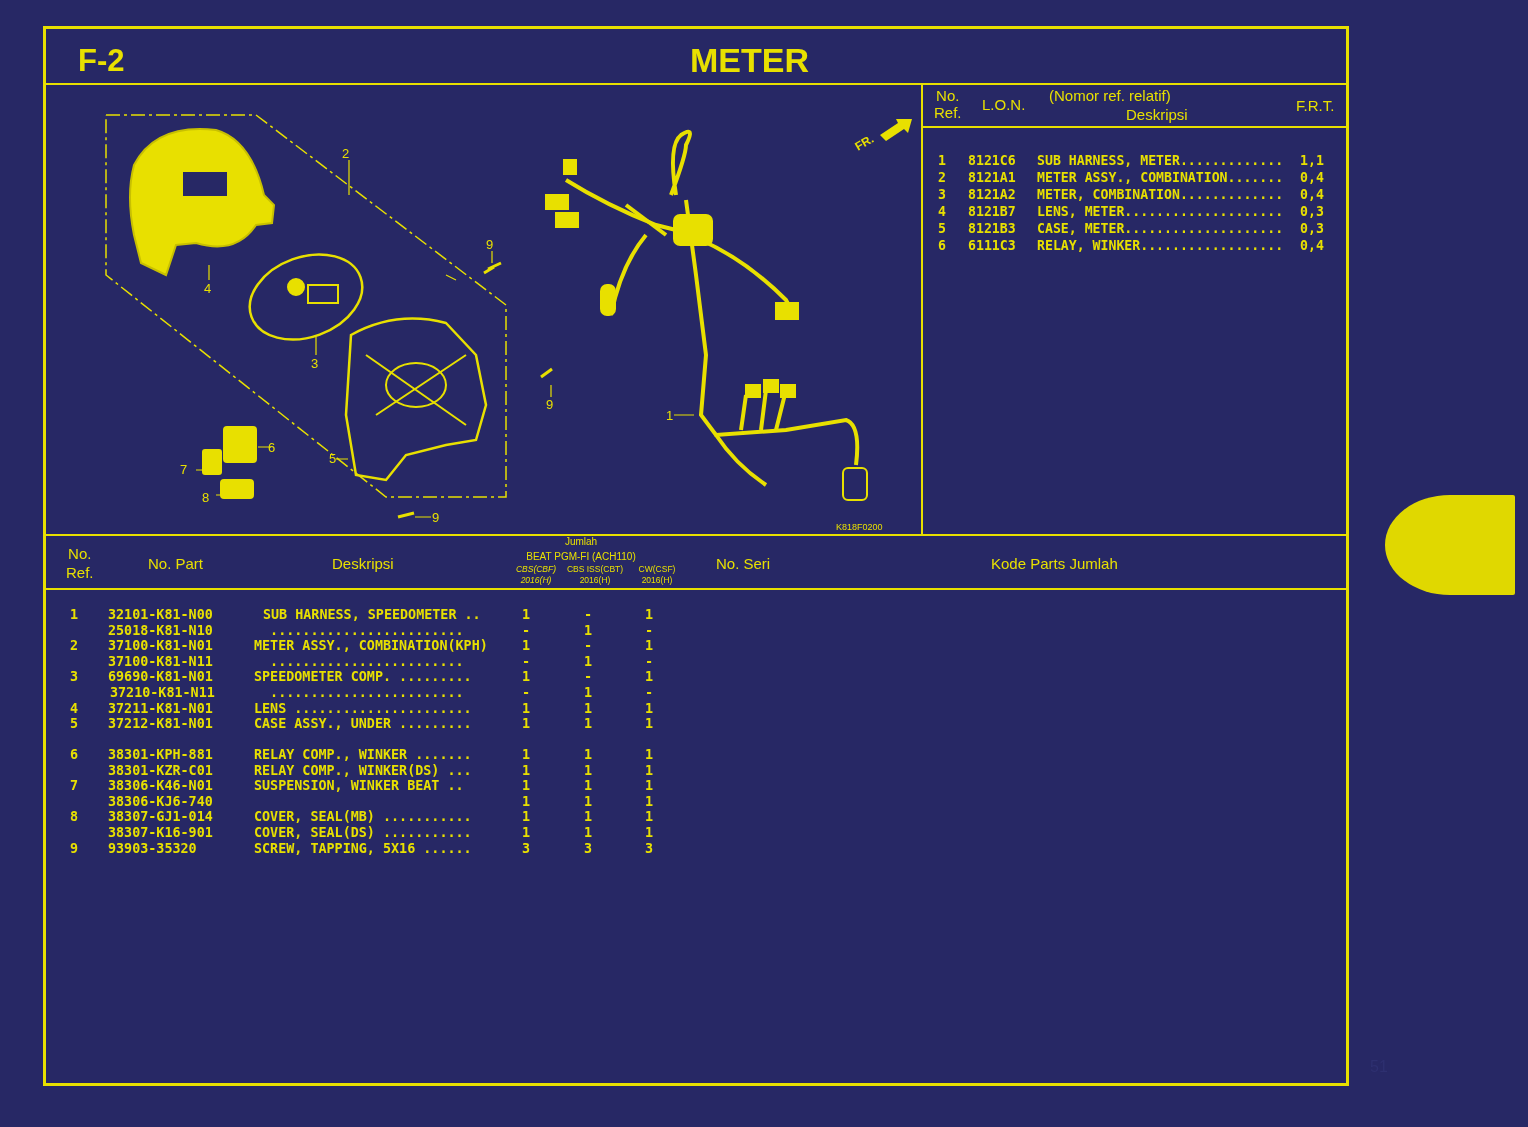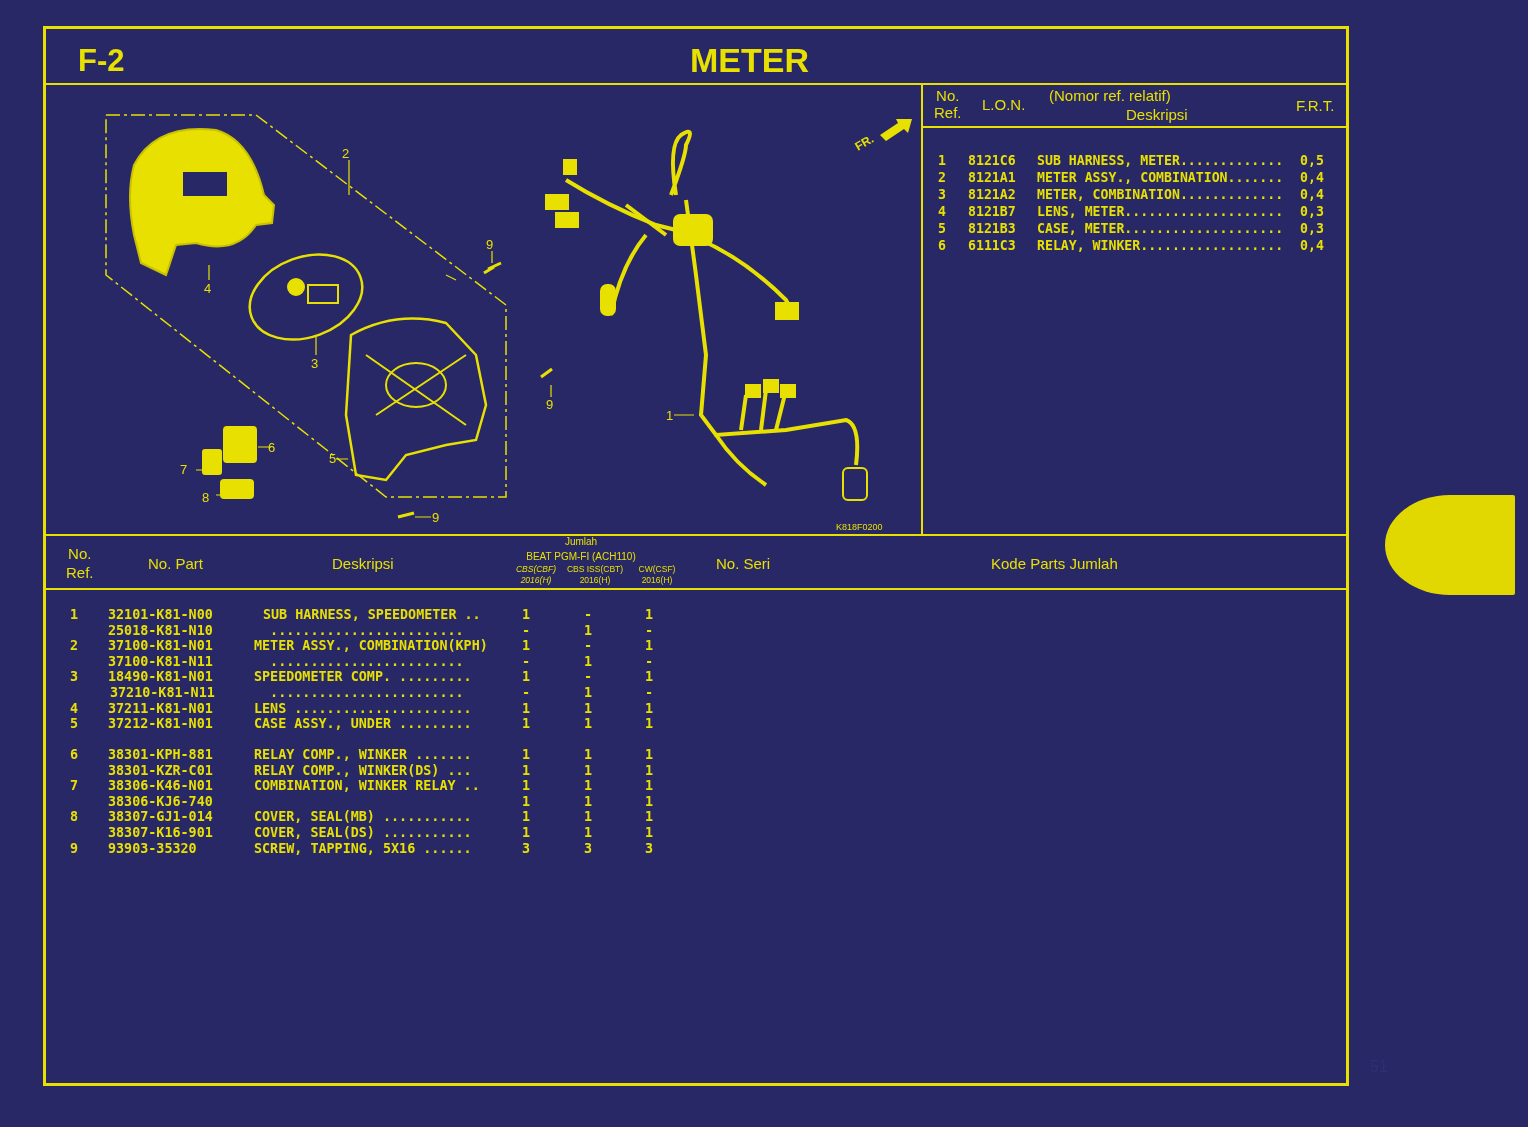--- a/index.html
+++ b/index.html
@@ -36,21 +36,21 @@
     <div>No.</div>
     <div>Ref.</div>
   </div>
   <div class="lon-head" style="left:936px;top:67px;">L.O.N.</div>
   <div class="lon-head" style="left:1003px;top:58px;">(Nomor ref. relatif)</div>
   <div class="lon-head" style="left:1080px;top:77px;">Deskripsi</div>
   <div class="lon-head" style="left:1250px;top:68px;">F.R.T.</div>
   <div class="hline" style="top:97px;left:876px;"></div>
 
   <div class="lon-row" style="top:109px;">
-    <span style="left:0">1</span><span style="left:30px">8121C6</span><span style="left:99px">SUB HARNESS, METER.............</span><span style="left:362px">0,5</span>
+    <span style="left:0">1</span><span style="left:30px">8121C6</span><span style="left:99px">SUB HARNESS, METER.............</span><span style="left:362px">1,1</span>
   </div>
   <div class="lon-row" style="top:126px;">
     <span style="left:0">2</span><span style="left:30px">8121A1</span><span style="left:99px">METER ASSY., COMBINATION.......</span><span style="left:362px">0,4</span>
   </div>
   <div class="lon-row" style="top:143px;">
     <span style="left:0">3</span><span style="left:30px">8121A2</span><span style="left:99px">METER, COMBINATION.............</span><span style="left:362px">0,4</span>
   </div>
   <div class="lon-row" style="top:160px;">
     <span style="left:0">4</span><span style="left:30px">8121B7</span><span style="left:99px">LENS, METER....................</span><span style="left:362px">0,3</span>
   </div>
@@ -188,21 +188,21 @@
     <div class="prow" style="top:46.8px">
         <span style="left:24px"></span>
         <span style="left:62px">37100-K81-N11</span>
         <span style="left:208px">  ........................</span>
         <span style="left:476px">-</span>
         <span style="left:538px">1</span>
         <span style="left:599px">-</span>
       </div>
     <div class="prow" style="top:62.4px">
         <span style="left:24px">3</span>
-        <span style="left:62px">18490-K81-N01</span>
+        <span style="left:62px">69690-K81-N01</span>
         <span style="left:208px">SPEEDOMETER COMP. .........</span>
         <span style="left:476px">1</span>
         <span style="left:538px">-</span>
         <span style="left:599px">1</span>
       </div>
     <div class="prow" style="top:78px">
         <span style="left:24px"></span>
         <span style="left:64px">37210-K81-N11</span>
         <span style="left:208px">  ........................</span>
         <span style="left:476px">-</span>
@@ -237,21 +237,21 @@
         <span style="left:24px"></span>
         <span style="left:62px">38301-KZR-C01</span>
         <span style="left:208px">RELAY COMP., WINKER(DS) ...</span>
         <span style="left:476px">1</span>
         <span style="left:538px">1</span>
         <span style="left:599px">1</span>
       </div>
     <div class="prow" style="top:171.2px">
         <span style="left:24px">7</span>
         <span style="left:62px">38306-K46-N01</span>
-        <span style="left:208px">COMBINATION, WINKER RELAY ..</span>
+        <span style="left:208px">SUSPENSION, WINKER BEAT ..</span>
         <span style="left:476px">1</span>
         <span style="left:538px">1</span>
         <span style="left:599px">1</span>
       </div>
     <div class="prow" style="top:186.8px">
         <span style="left:24px"></span>
         <span style="left:62px">38306-KJ6-740</span>
         <span style="left:208px"></span>
         <span style="left:476px">1</span>
         <span style="left:538px">1</span>

